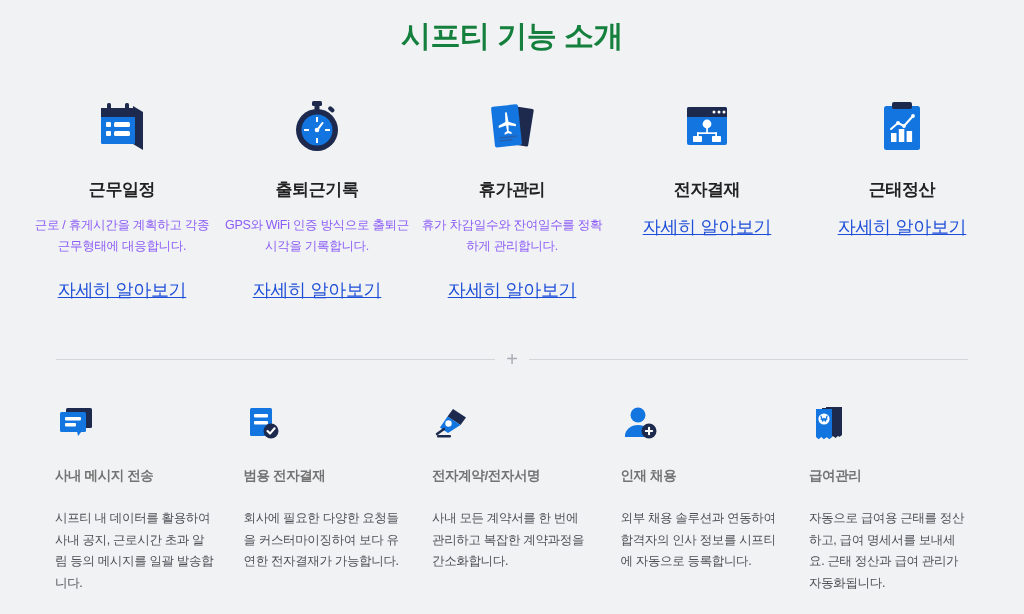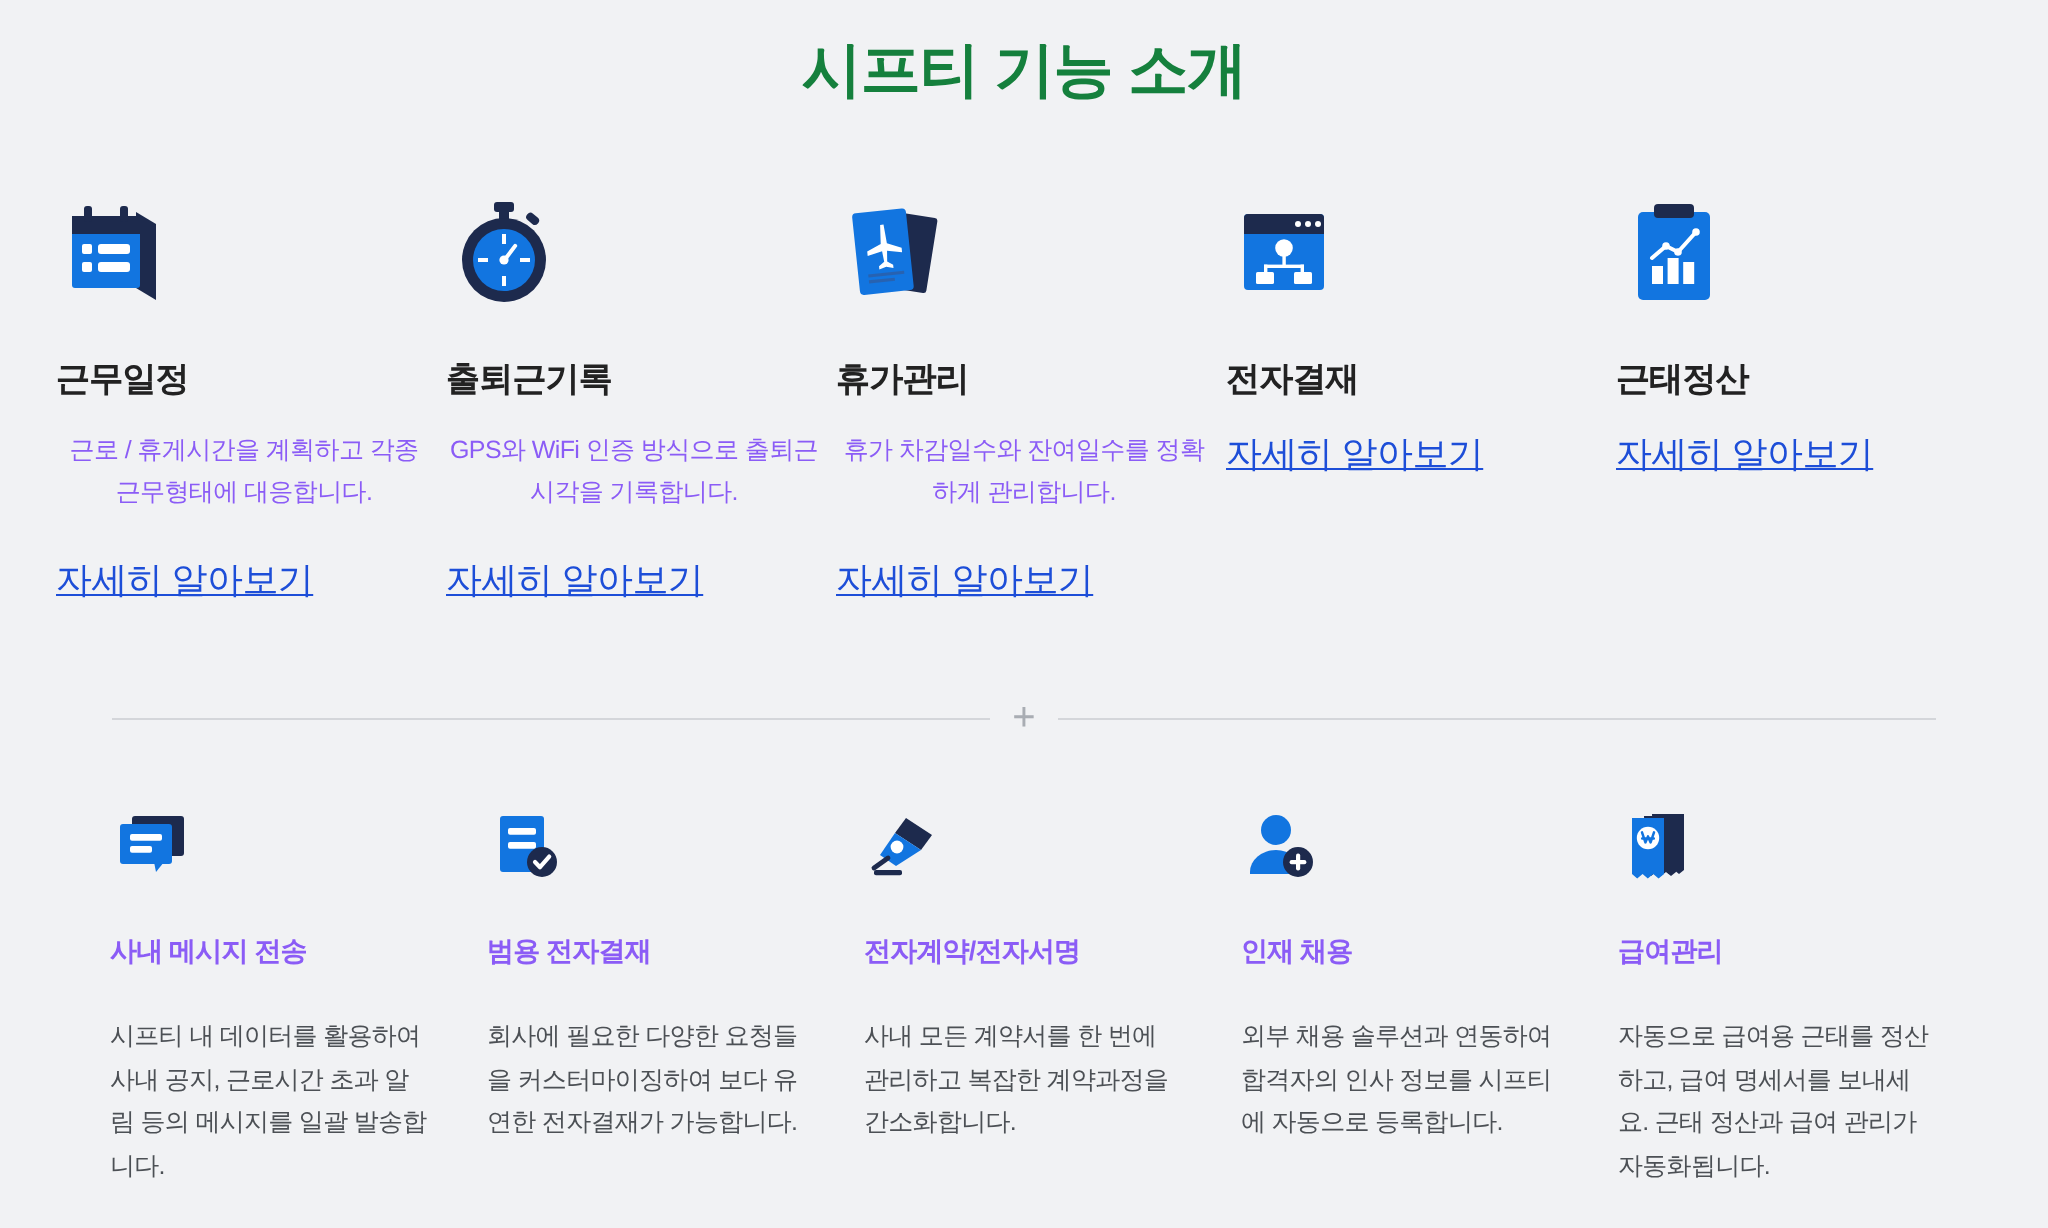--- a/index.html
+++ b/index.html
@@ -39,21 +39,21 @@
   .features-primary {
     display: flex;
     justify-content: space-between;
     padding: 40px 28px 0 28px;
   }
 
   .feature-card {
     width: 188px;
     display: flex;
     flex-direction: column;
-    align-items: flex-start;
+    align-items: center;
     text-align: center;
   }
 
   .feature-icon {
     height: 62px;
     display: flex;
     align-items: center;
     justify-content: center;
     margin-bottom: 21px;
   }
@@ -122,21 +122,21 @@
     height: 48px;
     display: flex;
     align-items: center;
     justify-content: flex-start;
     margin-bottom: 18px;
   }
 
   .subfeature-title {
     font-size: 13.5px;
     font-weight: bold;
-    color: #8b5cf6;
+    color: #737373;
     letter-spacing: -0.4px;
     margin-bottom: 11px;
   }
 
   .subfeature-desc {
     font-size: 12.5px;
     line-height: 1.72;
     color: #4c5055;
     letter-spacing: -0.35px;
     margin-top: 12px;

